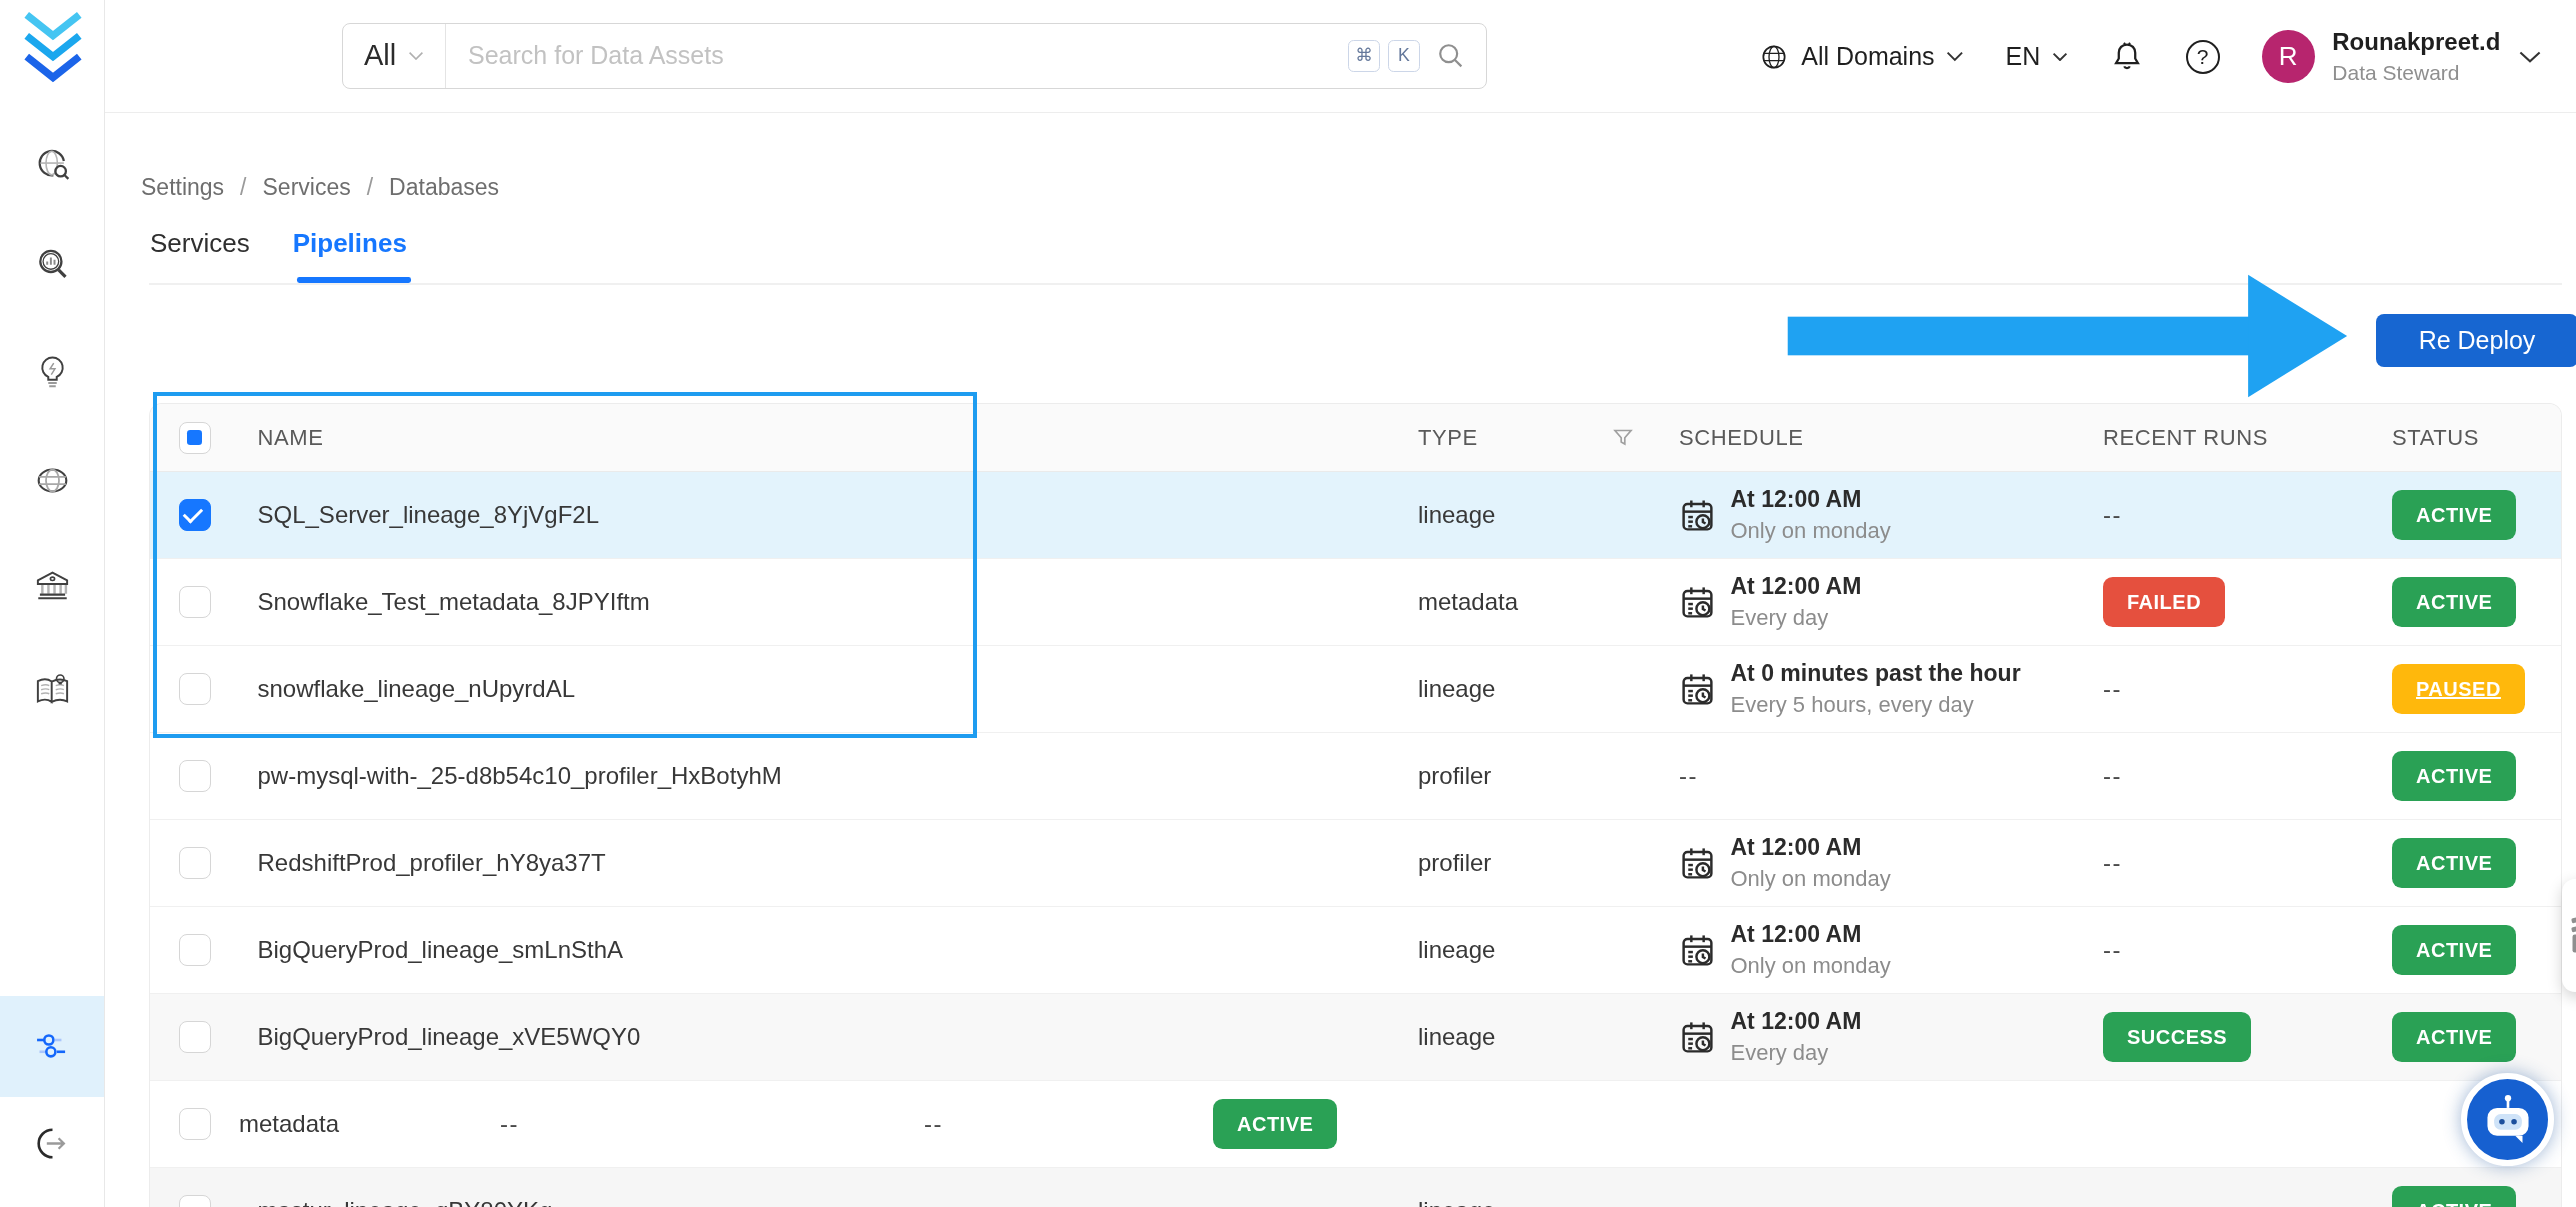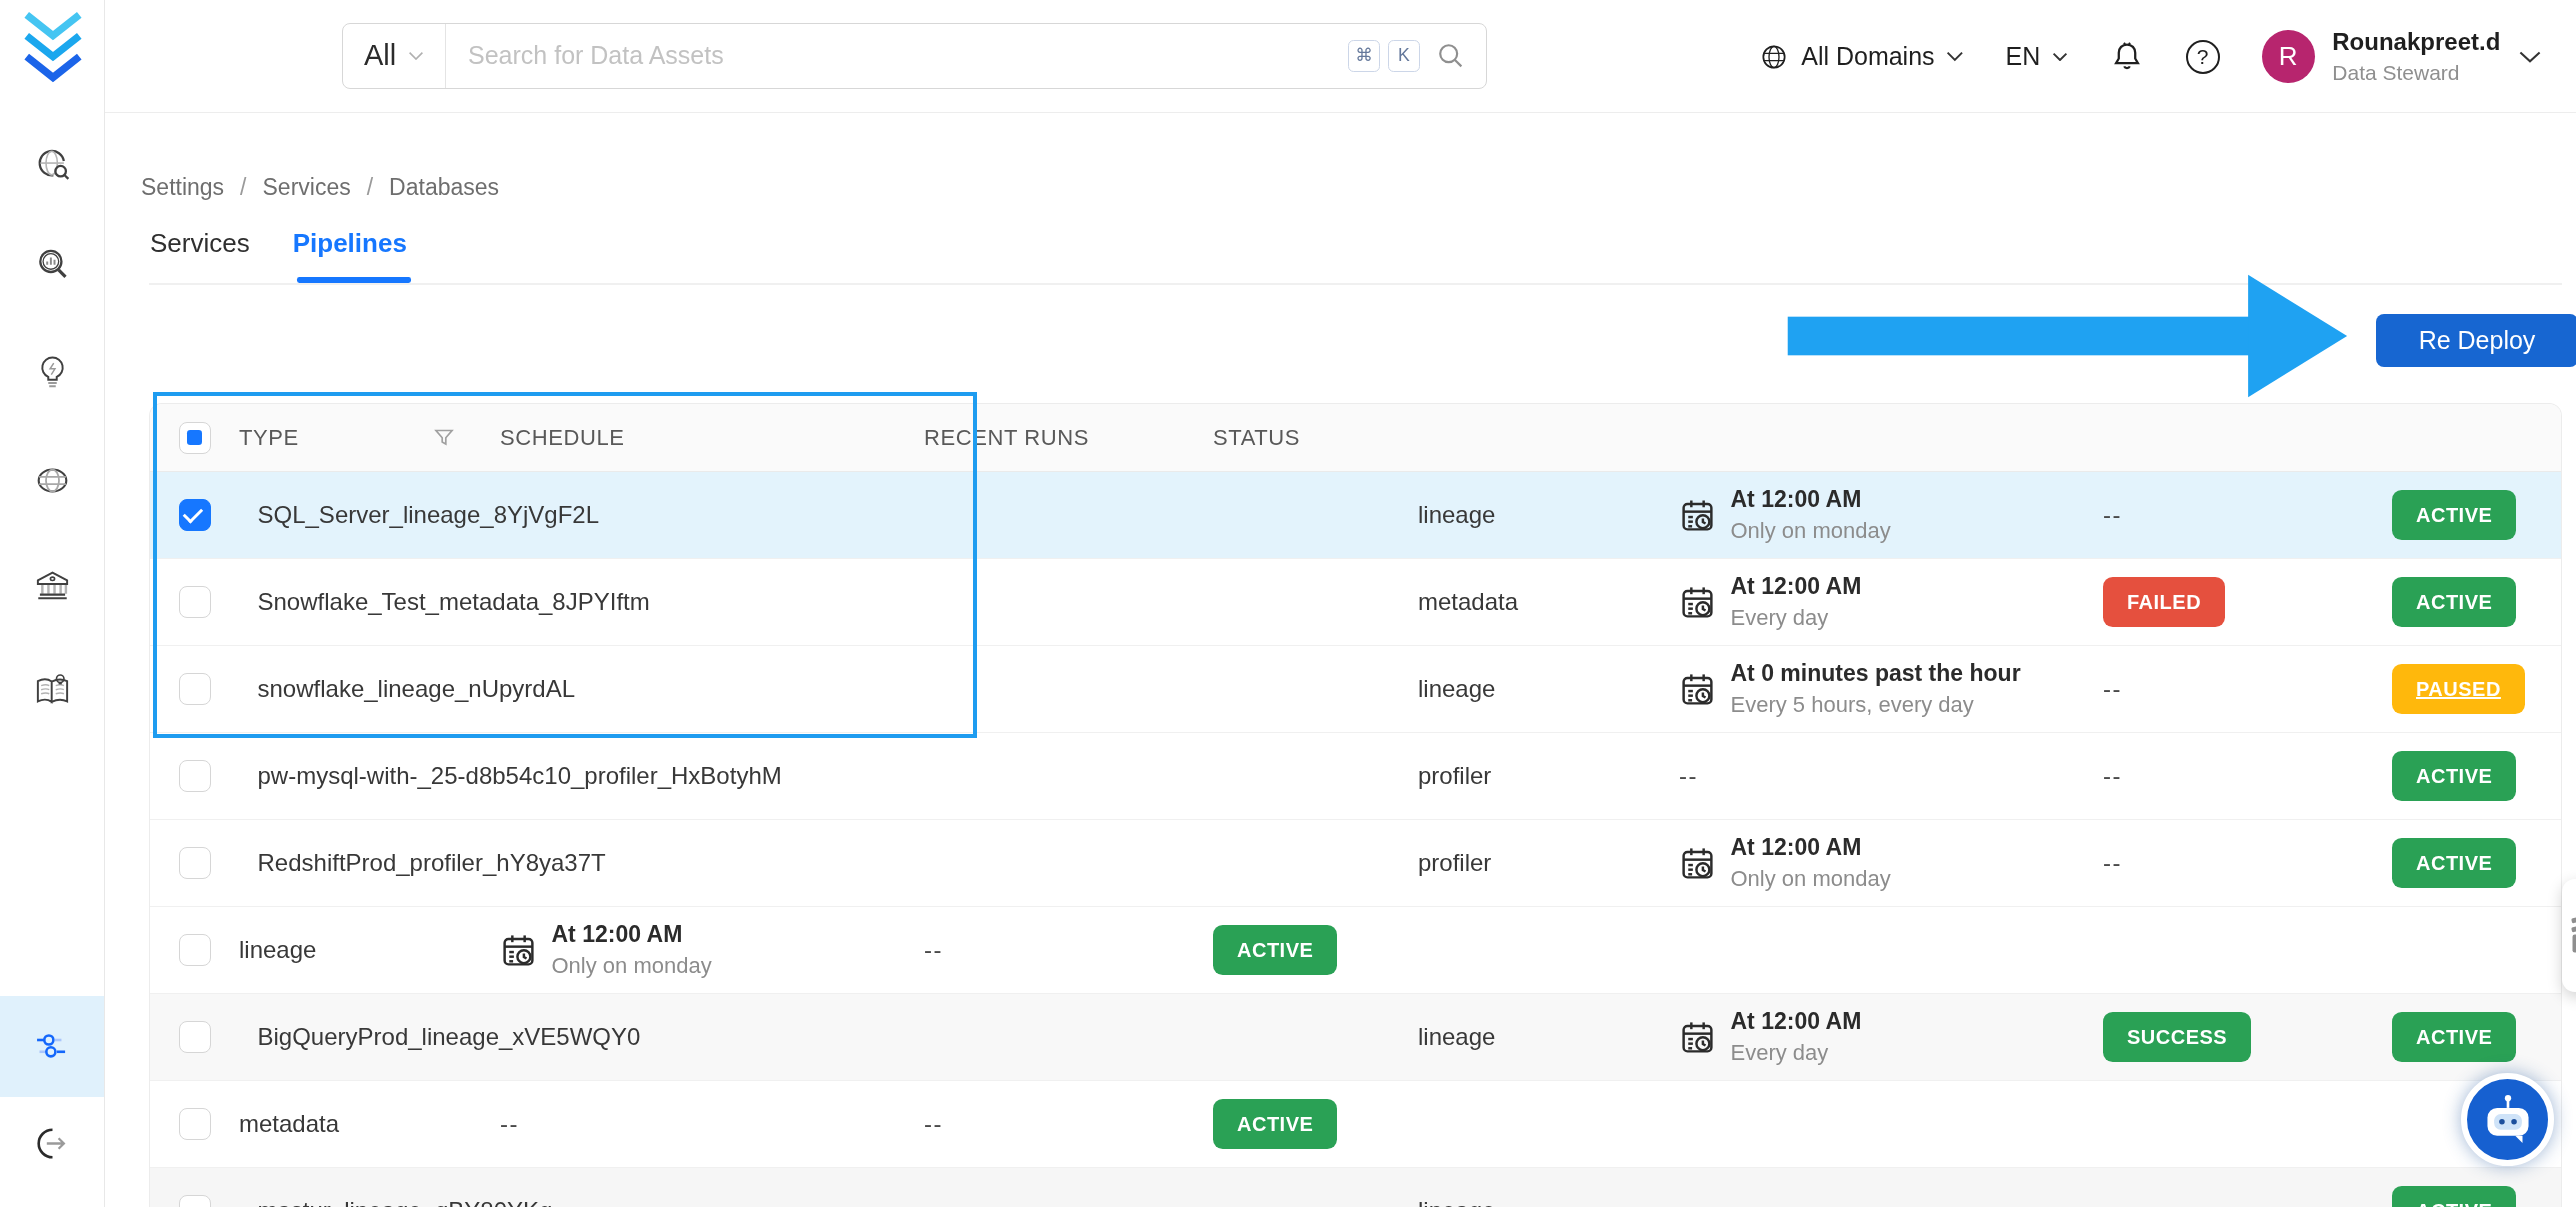--- a/index.html
+++ b/index.html
@@ -235,20 +235,21 @@
     <rect x="8" y="58" width="575" height="48" fill="#1fa2f2"></rect>
     <polygon points="580,6 580,158 703,82" fill="#1fa2f2"></polygon>
   </svg>
   <div class="annotation-rect" data-name="annotation-rectangle"></div>
 
   <section class="pipelines-table" data-name="pipelines-table">
     <div class="t-header" data-name="table-header-row">
       <div class="c c-check" data-name="select-all-cell">
         <span class="cb indeterminate" data-name="select-all-checkbox"></span>
       </div>
+      <div class="c c-name" data-name="column-header-name">NAME</div>
       <div class="c c-type" data-name="column-header-type">
         <span data-name="column-header-type-label">TYPE</span>
         <span class="funnel" data-name="filter-funnel-icon">
           <svg width="24" height="24" viewBox="0 0 24 24" fill="none">
               <path d="M4 4.5h16l-6.2 7.2v6.3l-3.6-1.9v-4.4z" stroke="#a0a0a0" stroke-width="1.7"></path>
             </svg>
         </span>
       </div>
       <div class="c c-schedule" data-name="column-header-schedule">SCHEDULE</div>
       <div class="c c-recent" data-name="column-header-recent-runs">RECENT RUNS</div>
@@ -368,20 +369,21 @@
               <div class="sch-sub" data-name="schedule-frequency">Only on monday</div>
             </span>
           </div>
     <div class="c c-recent" data-name="recent-runs-cell"><span class="dash" data-name="empty-recent-runs">--</span></div>
     <div class="c c-status" data-name="status-cell"><span class="badge" data-name="status-badge" style="background: rgb(42, 161, 85);">ACTIVE</span></div>
   </div>
         <div class="t-row" data-name="table-row">
     <div class="c c-check" data-name="row-checkbox-cell">
       <span class="cb" data-name="row-checkbox"></span>
     </div>
+    <div class="c c-name" data-name="pipeline-name">BigQueryProd_lineage_smLnSthA</div>
     <div class="c c-type" data-name="pipeline-type">lineage</div>
     <div class="c c-schedule" data-name="pipeline-schedule-cell">
             <svg class="cal-icon" data-name="calendar-clock-icon" viewBox="0 0 24 24" fill="none" stroke="#2b2b2b" stroke-width="1.6">
               <rect x="3" y="4.5" width="18" height="16.5" rx="2.5"></rect>
               <line x1="8" y1="2.2" x2="8" y2="6.6"></line>
               <line x1="16" y1="2.2" x2="16" y2="6.6"></line>
               <line x1="3" y1="9.5" x2="21" y2="9.5"></line>
               <line x1="6" y1="13" x2="9" y2="13"></line>
               <line x1="6" y1="16" x2="9" y2="16"></line>
               <line x1="6" y1="19" x2="8.5" y2="19"></line>

